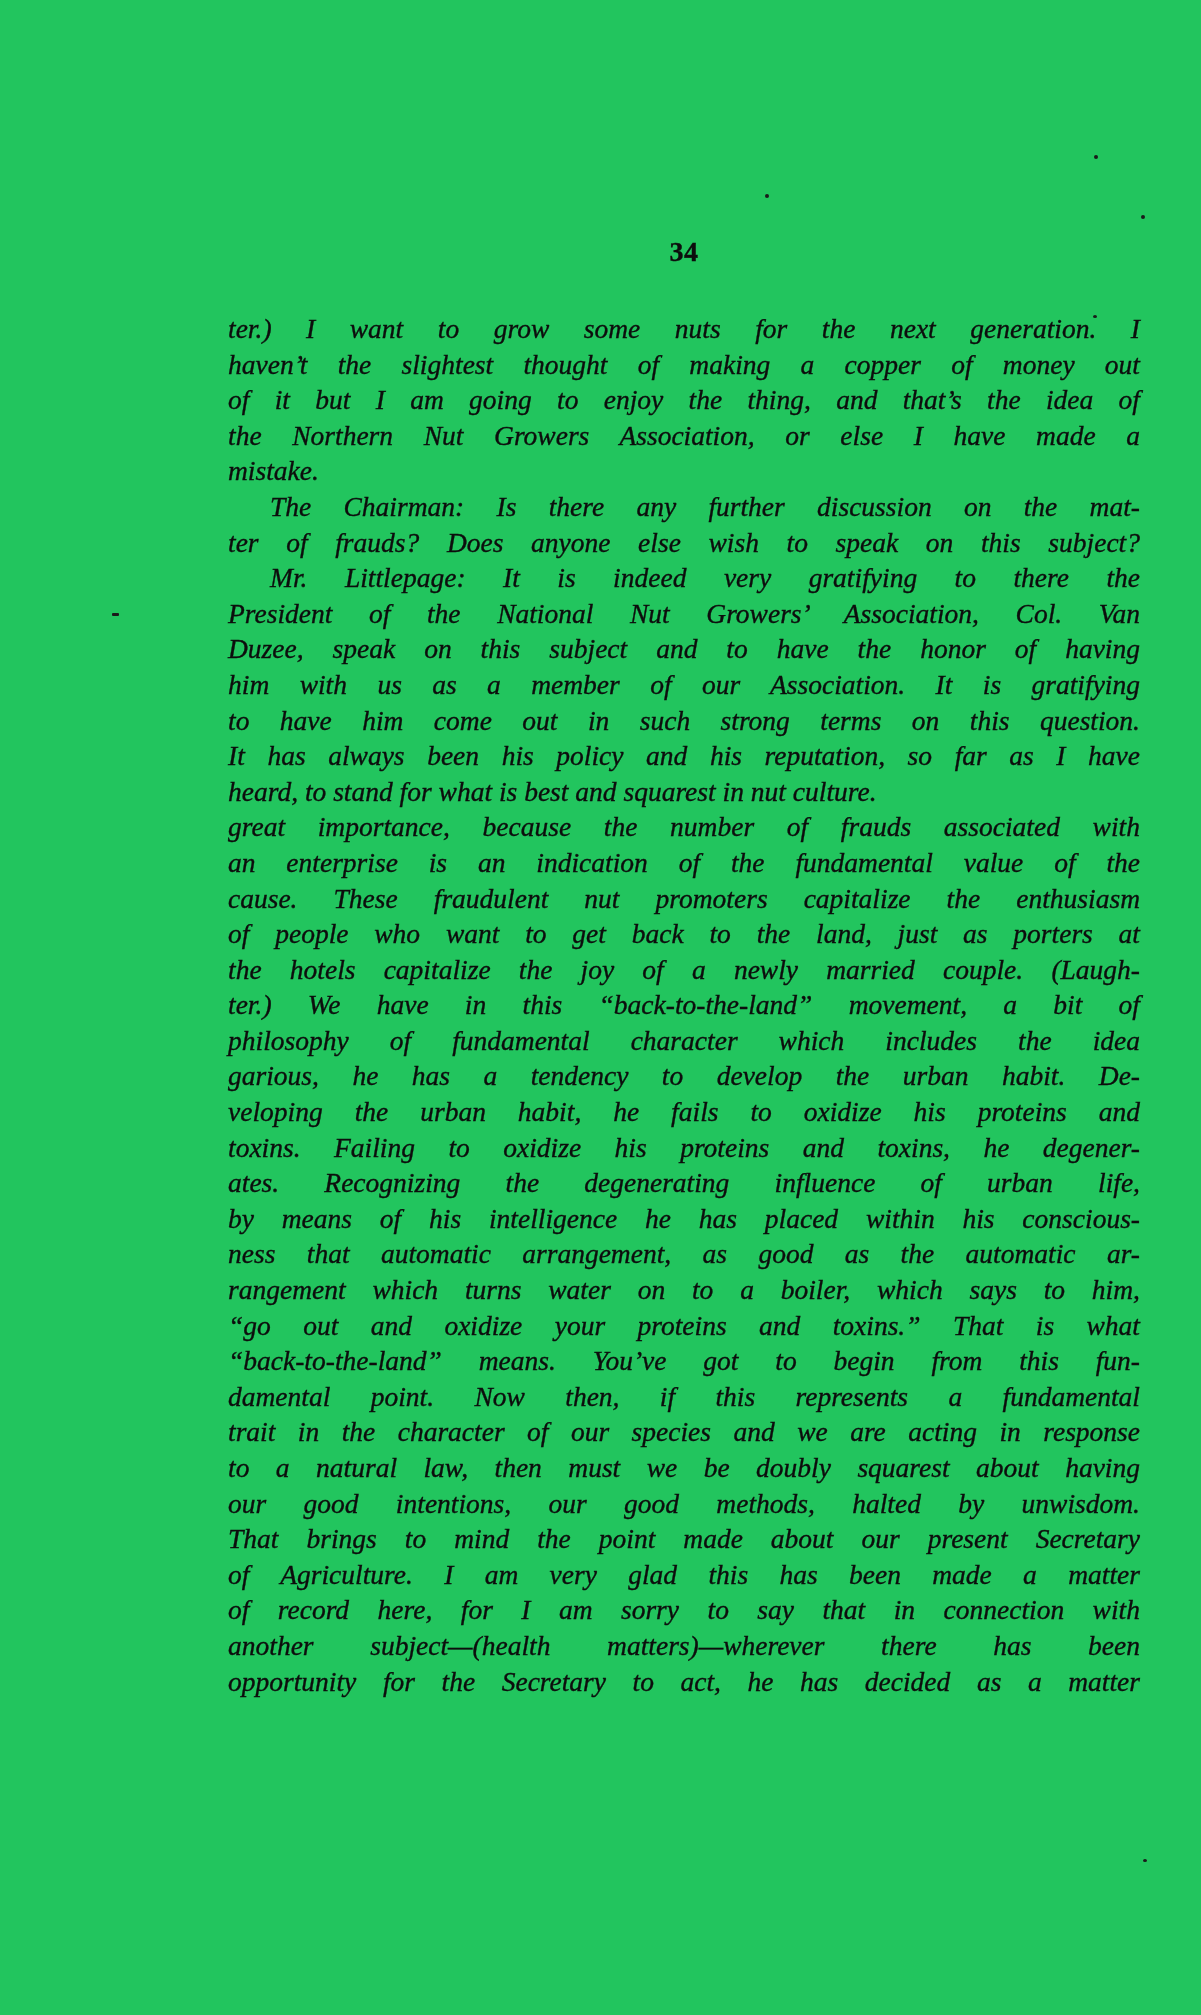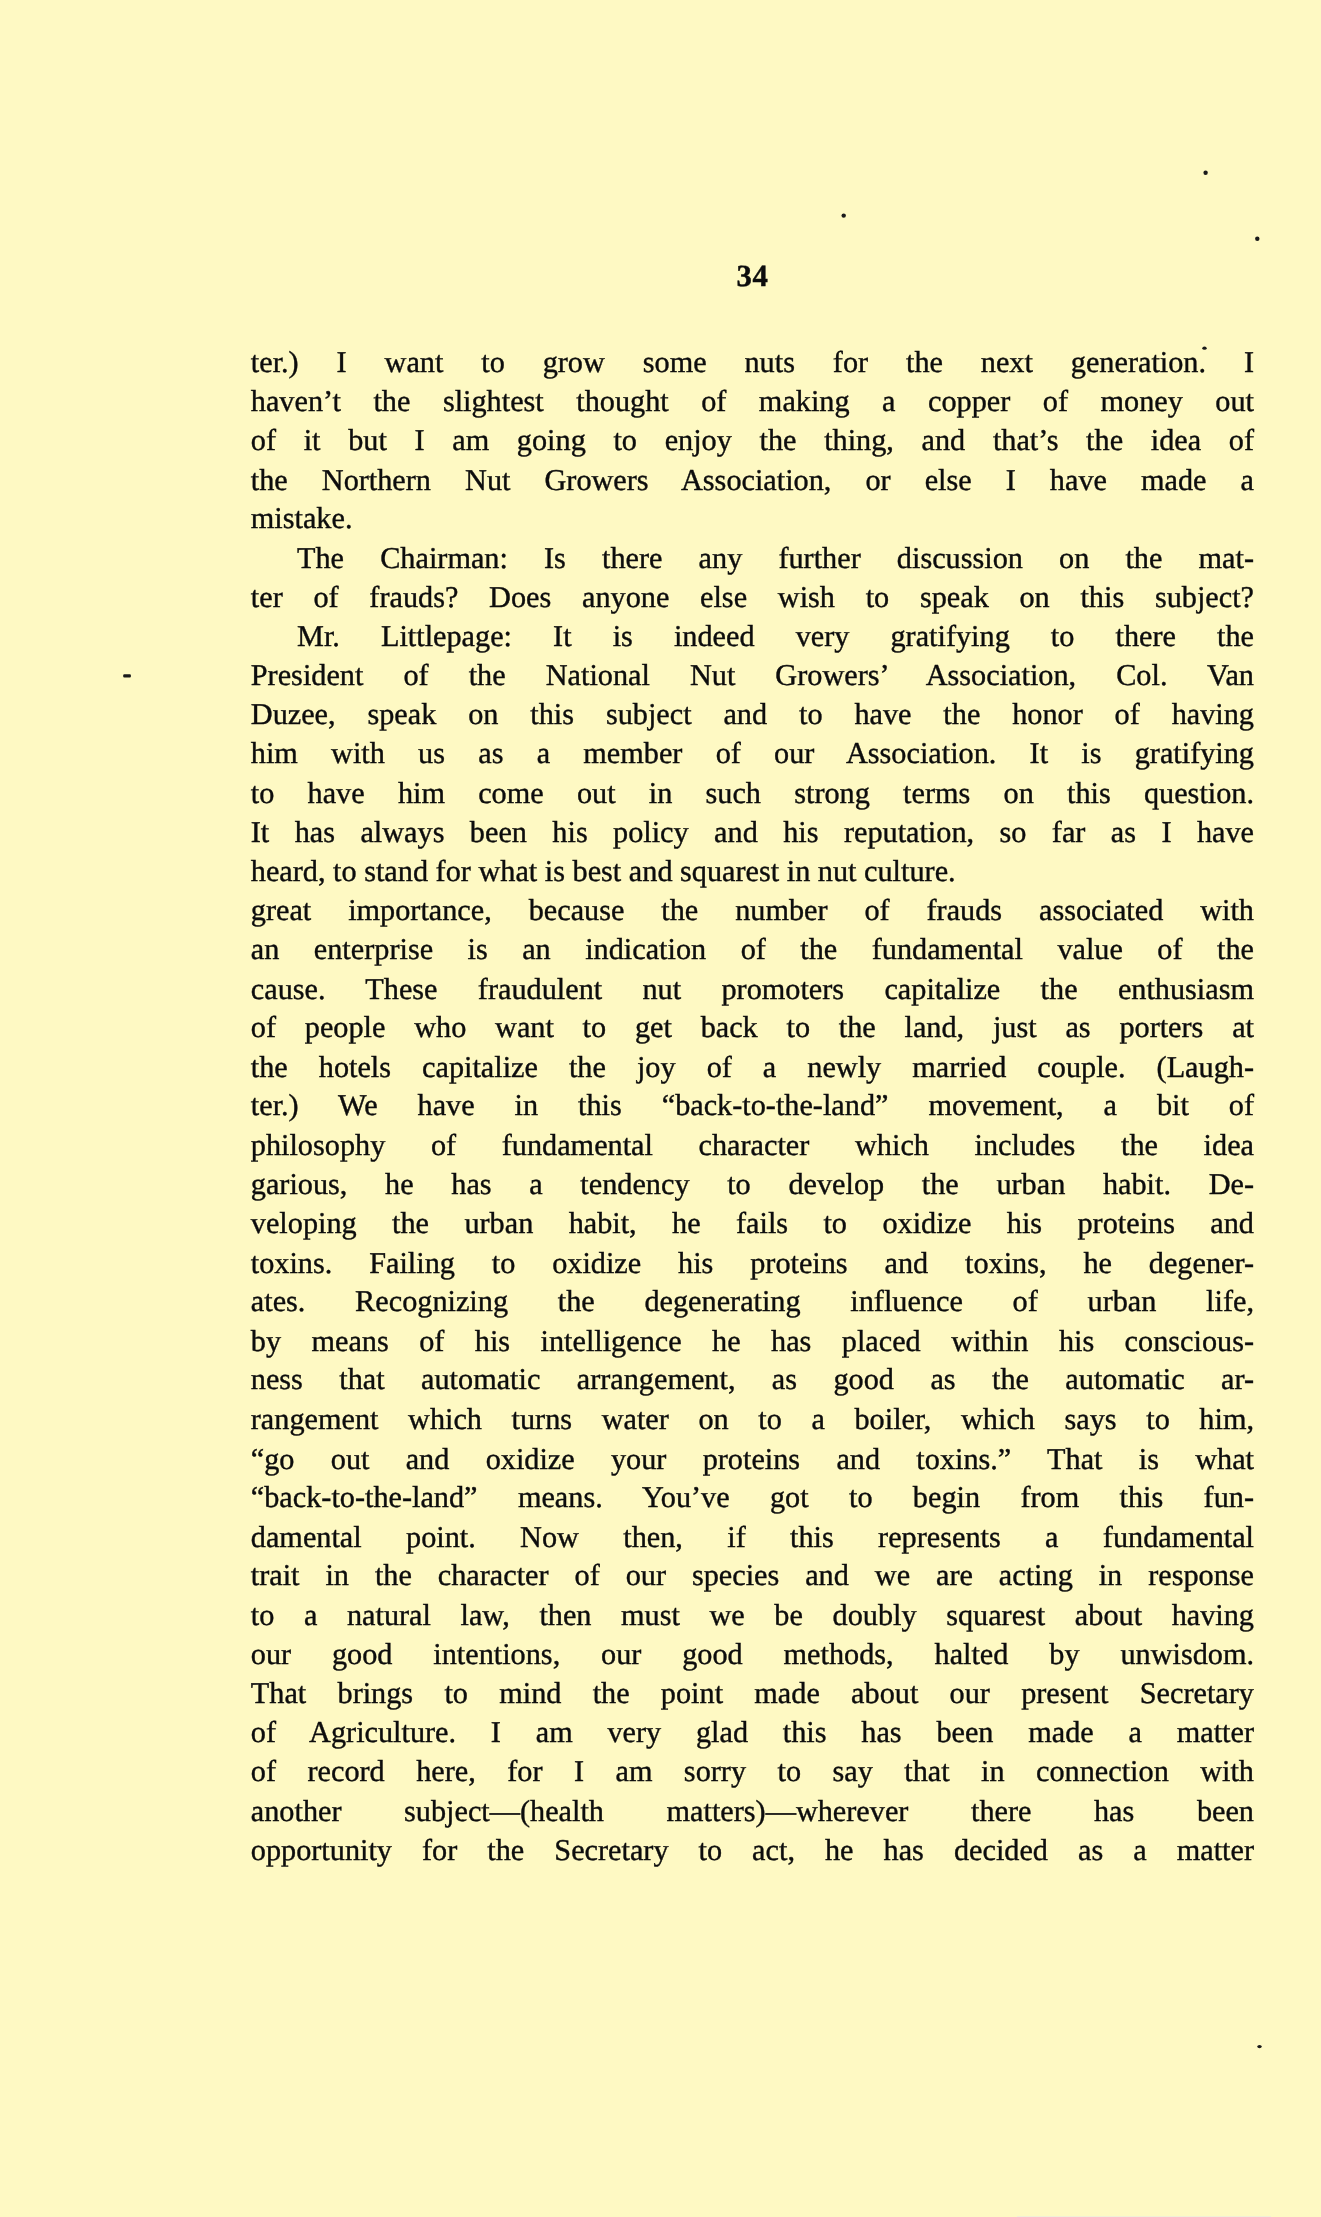--- a/index.html
+++ b/index.html
@@ -4,21 +4,21 @@
 <style>
   html, body {
     margin: 0;
     padding: 0;
     background: #e8e8e8;
   }
   .page {
     position: relative;
     width: 1201px;
     height: 2015px;
-    background: #fef9c3;
+    background: #22c55e;
     overflow: hidden;
     font-family: "Liberation Serif", "DejaVu Serif", serif;
     color: #0d0d0d;
     -webkit-text-stroke: 0.35px #0d0d0d;
   }
   .page-number {
     position: absolute;
     top: 236px;
     left: 228px;
     width: 912px;
@@ -33,20 +33,21 @@
     top: 311px;
     width: 912px;
     font-size: 27.5px;
     line-height: 35.6px;
   }
   .text-line {
     text-align: justify;
     text-align-last: justify;
     height: 35.6px;
     white-space: nowrap; 
+    font-style: italic;
   }
   .text-line.no-just {
     text-align-last: left;
   }
   .text-line.indent {
     text-indent: 42px;
   }
   .speck {
     position: absolute;
     background: #1a1a1a;

